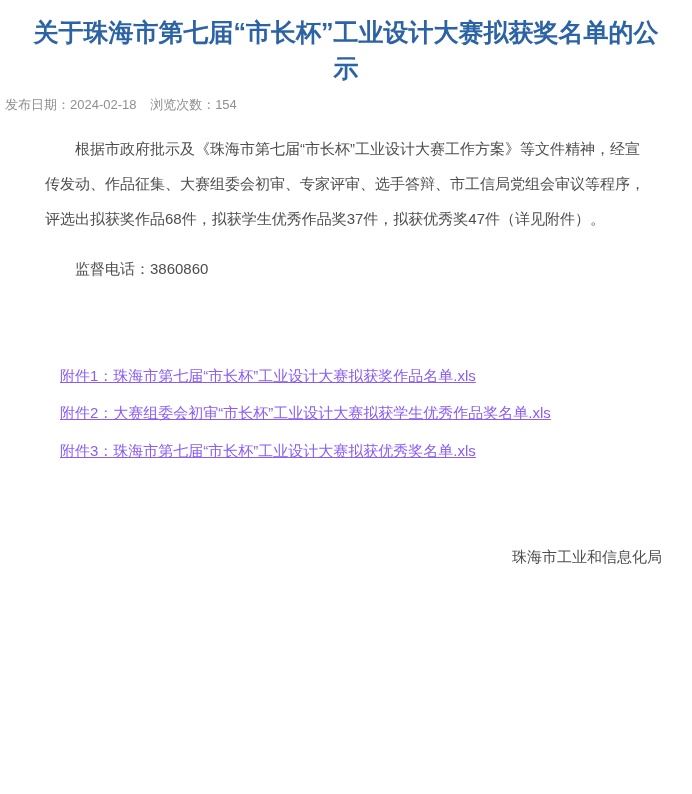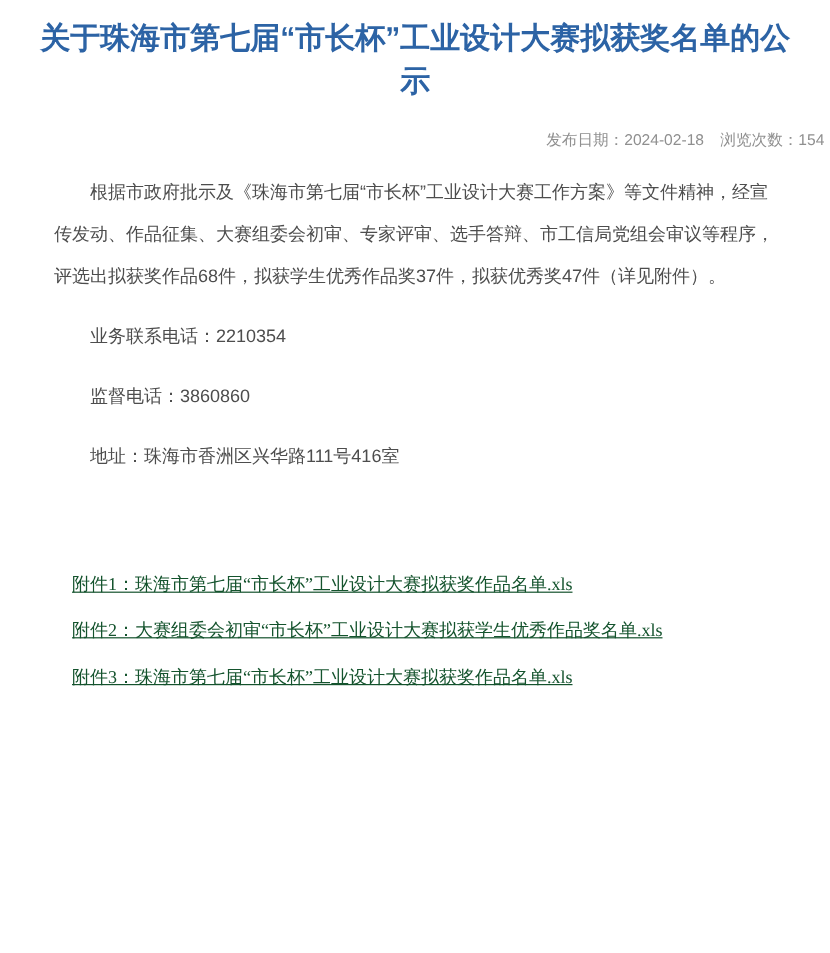--- a/index.html
+++ b/index.html
@@ -17,43 +17,42 @@
   
   .title {
     margin: 14px 26px 0 26px;
     text-align: center;
     font-size: 25px;
     font-weight: bold;
     line-height: 1.44;
     color: #2c63a5;
   }
   .meta {
-    margin-top: 22px;
-    text-align: right;
+    margin-top: 10px;
+    text-align: left;
     font-size: 13px;
     color: #8f8f8f;
   }
   .meta span { margin: 0 5px; }
   
   .content {
     margin-top: 18px;
     padding: 0 30px;
     font-size: 15px;
     color: #4d4d4d;
     line-height: 2.33;
   }
   .content p { text-indent: 2em; margin: 15px; }
   
   .attachments { margin-top: 70px; }
   .attachments p { text-indent: 2em; margin: 0; line-height: 2.5; }
   .attachments a {
-    color: #14532d;
+    color: #8b5cf6;
     text-decoration: underline;
     cursor: pointer;
-    font-family: Liberation Serif, serif;
   }
   
   .signature {
     margin-top: 70px;
     text-align: right;
     font-size: 15px;
     color: #4d4d4d;
     line-height: 2.45;
   }
 </style>
@@ -67,35 +66,33 @@
   <div class="meta">
     <span>发布日期：2024-02-18</span>
     <span>浏览次数：154</span>
   </div>
 
   <div class="content">
 
     <p>根据市政府批示及《珠海市第七届“市长杯”工业设计大赛工作方案》等文件精神，经宣传发动、作品征集、大赛组委会初审、专家评审、选手答辩、市工信局党组会审议等程序，评选出拟获奖作品68件，拟获学生优秀作品奖37件，拟获优秀奖47件（详见附件）。</p>
 
 
-    <p>业务联系电话：2210354</p>
 
     <p>监督电话：3860860</p>
 
-    <p>地址：珠海市香洲区兴华路111号416室</p>
 
     <div class="attachments">
       <p>
         <a>附件1：珠海市第七届“市长杯”工业设计大赛拟获奖作品名单.xls</a>
       </p>
       <p>
         <a>附件2：大赛组委会初审“市长杯”工业设计大赛拟获学生优秀作品奖名单.xls</a>
       </p>
       <p>
-        <a>附件3：珠海市第七届“市长杯”工业设计大赛拟获奖作品名单.xls</a>
+        <a>附件3：珠海市第七届“市长杯”工业设计大赛拟获优秀奖名单.xls</a>
       </p>
     </div>
 
     <div class="signature">
       <div>珠海市工业和信息化局</div>
 
     </div>
 
   </div>
 </div>

